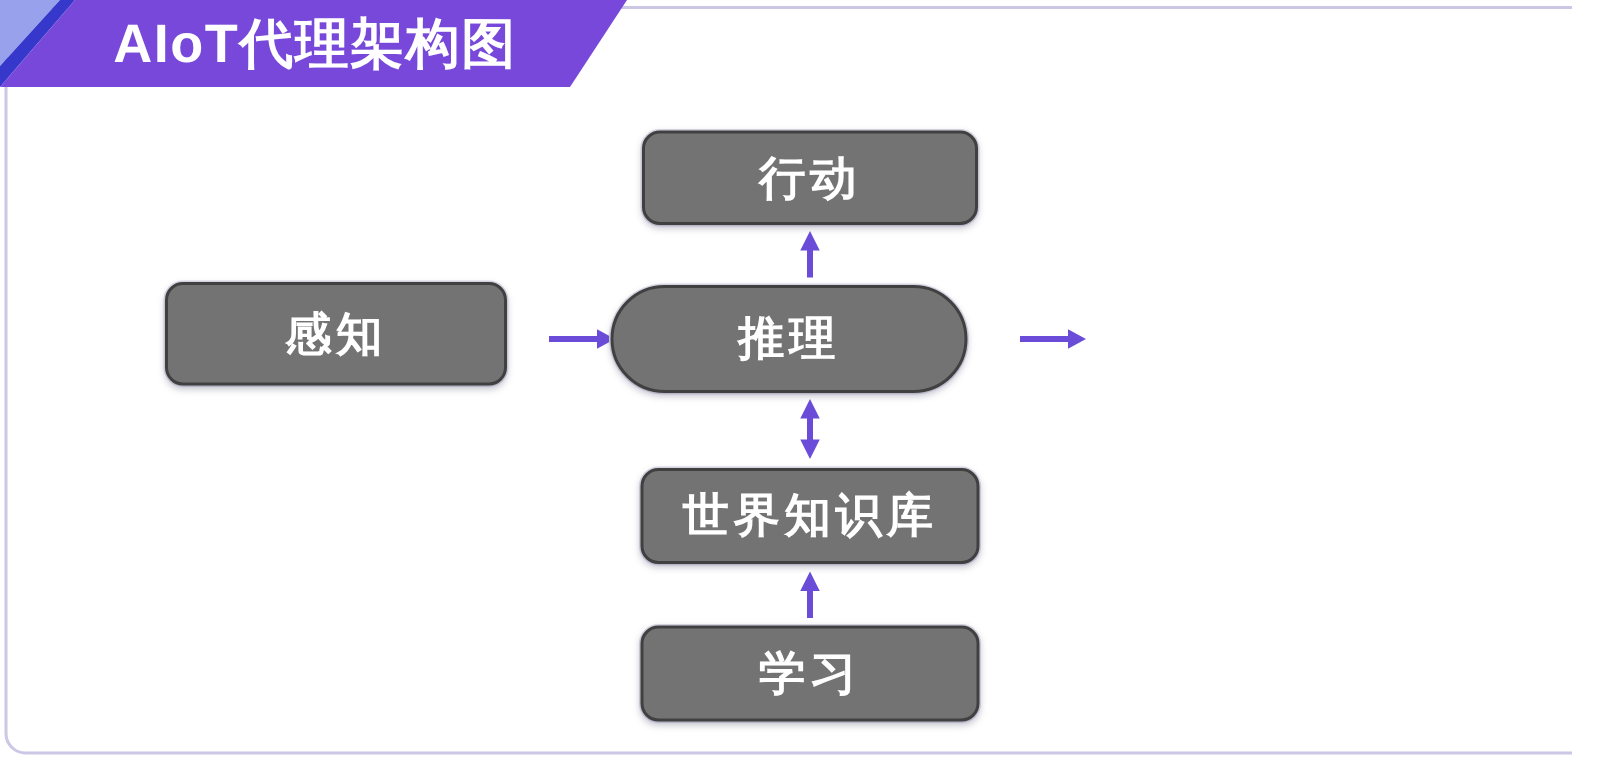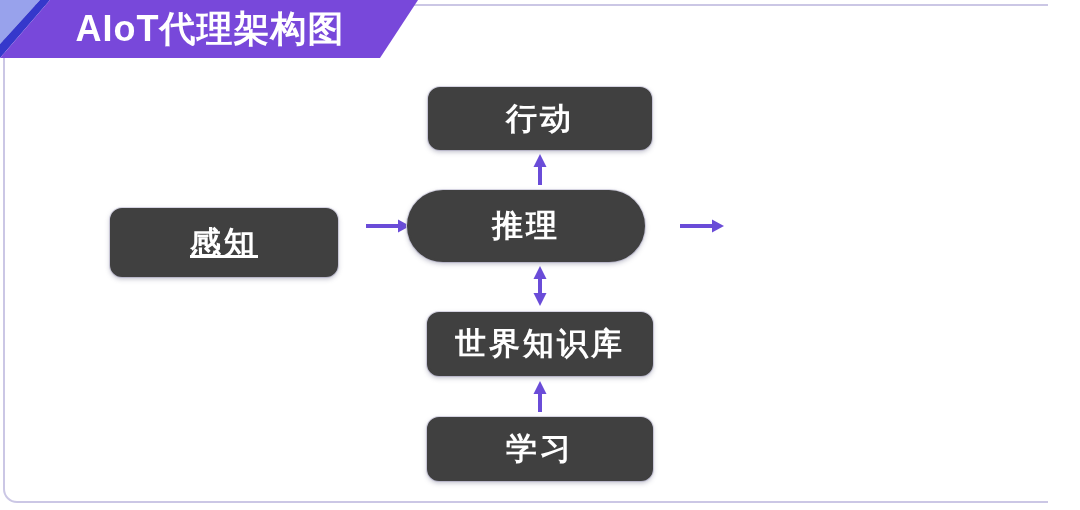--- a/index.html
+++ b/index.html
@@ -45,36 +45,36 @@
     text-align: center;
     color: #ffffff;
     font-size: 36px;
     font-weight: bold;
     letter-spacing: 1px;
     white-space: nowrap;
   }
   .node {
     position: absolute;
     box-sizing: border-box;
-    background: #404040;
+    background: #737373;
     border: 2px solid #404040;
     border-radius: 12px;
     box-shadow: 0 2px 5px rgba(110,110,140,0.45), 0 0 0 1px #dddbe8;
     display: flex;
     align-items: center;
     justify-content: center;
     color: #ffffff;
     font-size: 31px;
     font-weight: bold;
     letter-spacing: 3px;
     z-index: 3;
   }
   .pill { border-radius: 40px; }
   .node-action        { left: 428px; top:  87px; width: 224px; height: 63px; }
-  .node-perception    { left: 110px; top: 208px; width: 228px; height: 69px; text-decoration: underline; }
+  .node-perception    { left: 110px; top: 188px; width: 228px; height: 69px; }
   .node-reasoning     { left: 407px; top: 190px; width: 238px; height: 72px; }
   .node-interaction   { left: 742px; top: 192px; width: 228px; height: 69px; }
   .node-world         { left: 427px; top: 312px; width: 226px; height: 64px; }
   .node-learning      { left: 427px; top: 417px; width: 226px; height: 64px; }
   .arrows {
     position: absolute;
     left: 0;
     top: 0;
     z-index: 2;
     pointer-events: none;

